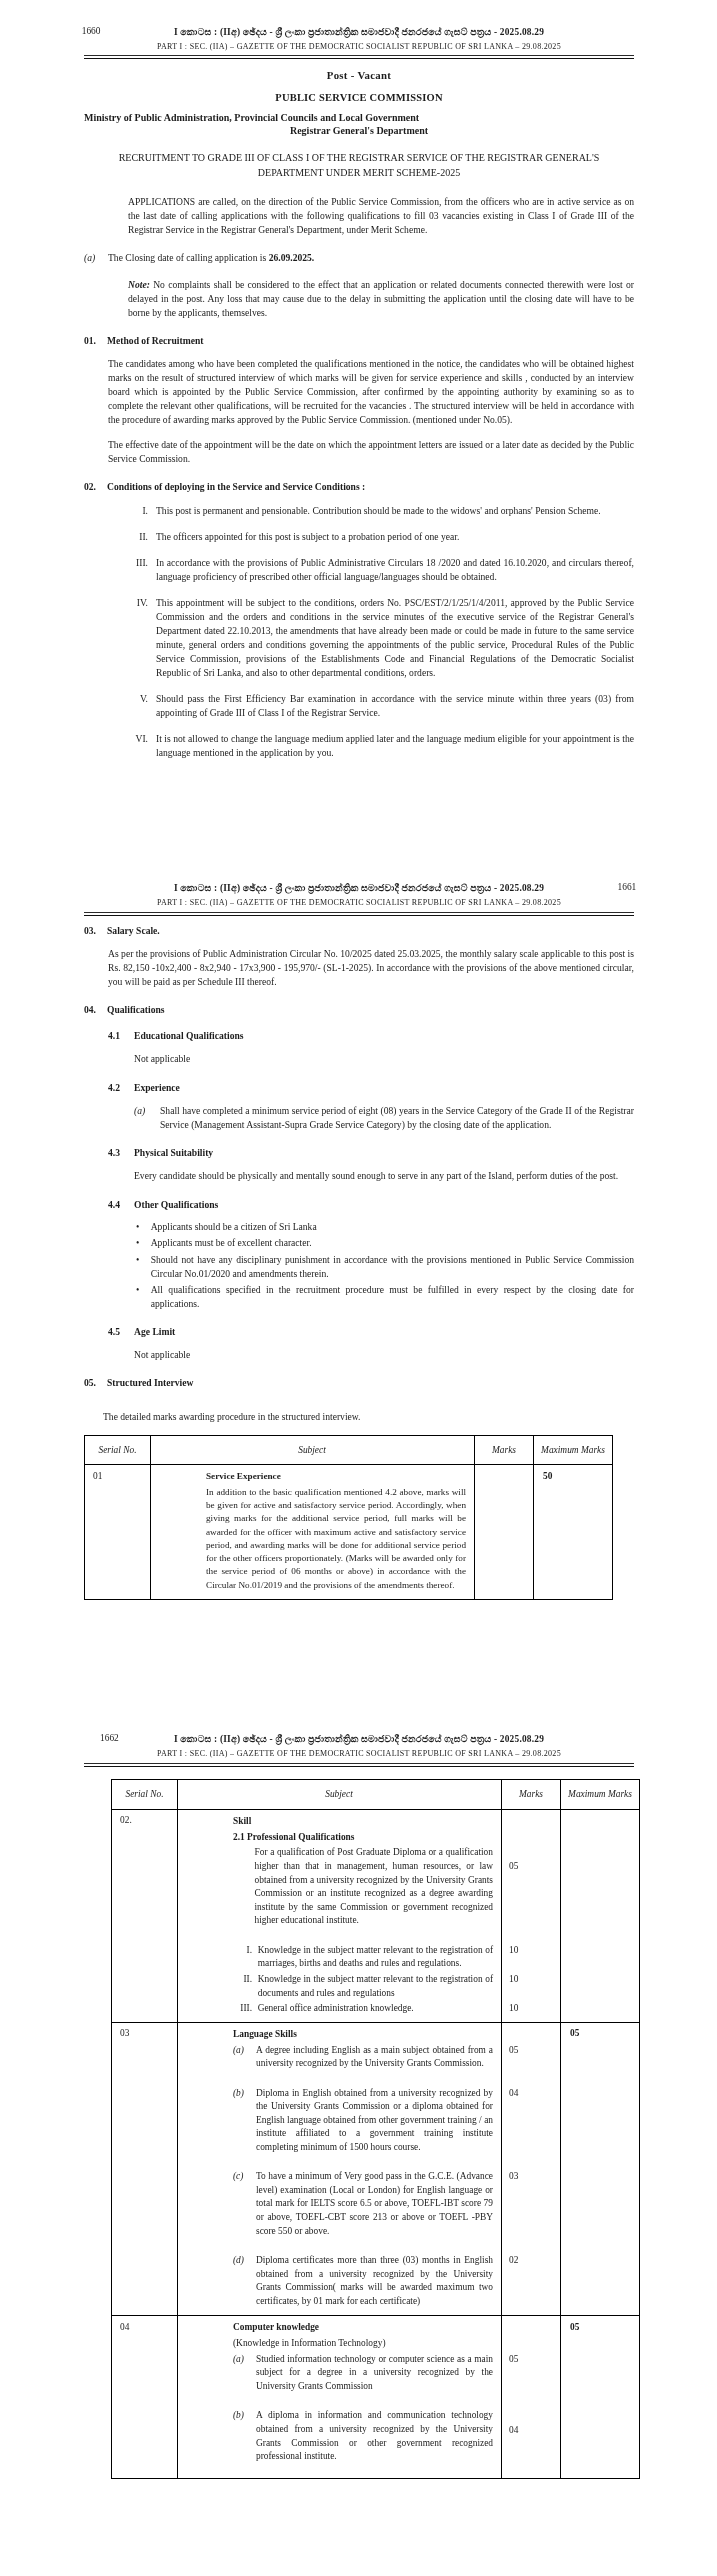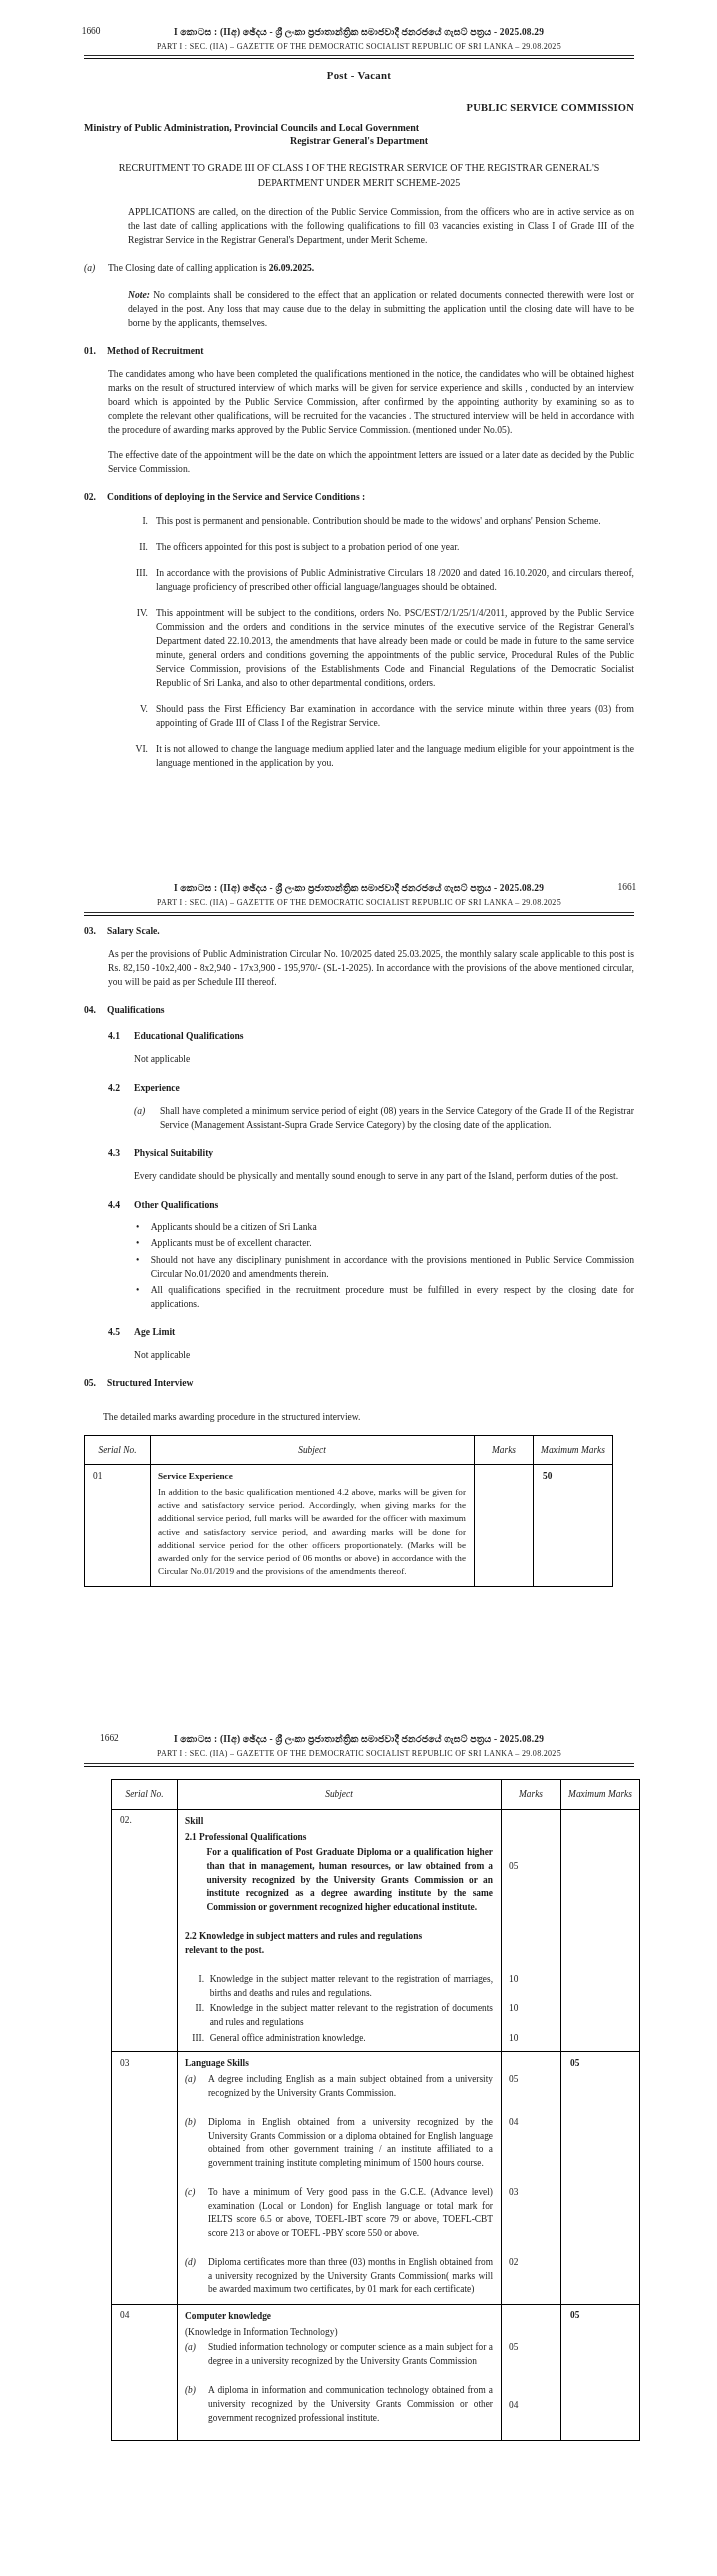--- a/index.html
+++ b/index.html
@@ -14,21 +14,21 @@
   
   .ghead{position:relative;text-align:center;}
   .ghead .sin{font-weight:bold;font-size:9.4px;line-height:13.6px;letter-spacing:0.2px;}
   .ghead .eng{font-size:8px;line-height:11.3px;letter-spacing:0.3px;margin-top:1.7px;}
   .grule{margin-top:3.4px;height:1.7px;border-top:0.6px solid #2a2a2a;border-bottom:1.7px solid #111;}
   .pgnum{position:absolute;top:0;font-size:9.4px;}
   .pg-left{left:-2.3px;} .pg-left-in{left:16px;} .pg-right{right:-2.3px;}
 
   
   .t-vacant{text-align:center;font-weight:bold;font-size:10.8px;letter-spacing:0.3px;margin-top:10.2px;}
-  .t-psc{text-align:right;font-weight:bold;font-size:10.5px;letter-spacing:0.2px;margin-top:21px;}
+  .t-psc{text-align:center;font-weight:bold;font-size:10.5px;letter-spacing:0.2px;margin-top:11px;}
   .t-min{text-align:left;font-weight:bold;font-size:10px;line-height:13px;margin-top:8px;}
   .t-dep{text-align:center;font-weight:bold;font-size:10px;line-height:13px;}
   .t-recruit{text-align:center;font-size:10px;line-height:15.3px;margin-top:12.5px;width:487px;margin-left:auto;margin-right:auto;}
 
   .body-just{font-size:9.6px;line-height:14px;text-align:justify;margin-left:44px;}
   .intro{margin-top:14.7px;}
   .closing{margin-top:13.6px;display:flex;font-size:9.6px;line-height:13.6px;}
   .closing .lab{font-style:italic;width:24px;}
   .note{margin-top:13.6px;}
   .note .nlab{font-weight:bold;font-style:italic;}
@@ -58,21 +58,21 @@
   .gtable{width:527px;border:0.9px solid #000;margin-top:12.5px;font-size:9.4px;}
   .thead,.trow{display:grid;grid-template-columns:65px 1fr 60px 78px;position:relative;}
   .thead{border-bottom:0.9px solid #000;}
   .trow{border-bottom:0.9px solid #000;}
   .trow:last-child{border-bottom:none;}
   .vl{position:absolute;top:0;bottom:0;width:0.9px;background:#000;}
   .vl1{left:65px;}.vl2{right:137px;}.vl3{right:78px;}
   .hc{font-style:italic;text-align:center;padding:8px 4.5px;line-height:12.5px;display:flex;align-items:center;justify-content:center;}
   .cell-serial{grid-column:1;grid-row:1/span 20;padding:5.7px 5.7px 0 8px;}
   .cell-max{grid-column:4;grid-row:1/span 20;padding:5.7px 0 0 9px;font-weight:bold;}
-  .sb{grid-column:2;padding:1.1px 8px;text-align:justify;line-height:13.6px;}
+  .sb{grid-column:2;padding:1.1px 8px;text-align:justify;line-height:13.6px;margin-left:48px;}
   .sb.first{padding-top:5.1px;}
   .sb-title{font-weight:bold;text-align:left;}
   .sb-h{font-weight:bold;text-align:left;}
   .mk{grid-column:3;padding:1.1px 0 0 8px;line-height:13.6px;}
   .itm{display:flex;}
   .itm .il{flex:none;width:23px;font-style:italic;}
   .itm .il.rn2{width:19px;text-align:right;margin-right:5.7px;font-style:normal;}
   .itm .it{flex:1;text-align:justify;}
   .gap-top{margin-top:13.6px;}
   .t1 .sb{line-height:13.3px;font-size:9.2px;}
@@ -263,23 +263,22 @@
         <div class="hc">Maximum Marks</div>
       </div>
 
       <div class="trow">
         <div class="vl vl1"></div>
         <div class="vl vl2"></div>
         <div class="vl vl3"></div>
         <div class="cell-serial">02.</div>
         <div class="sb first sb-title" style="grid-row:1;">Skill</div>
         <div class="sb sb-h" style="grid-row:2;">2.1  Professional Qualifications</div>
-        <div class="sb" style="grid-row:3;padding-left:29.5px;font-weight:bold;">For a qualification of Post Graduate Diploma or a qualification higher than that in management, human resources, or law obtained from a university recognized by the University Grants Commission or an institute recognized as a degree awarding institute by the same Commission or government recognized higher educational institute.</div>
+        <div class="sb" style="grid-row:3;padding-left:29.5px;">For a qualification of Post Graduate Diploma or a qualification higher than that in management, human resources, or law obtained from a university recognized by the University Grants Commission or an institute recognized as a degree awarding institute by the same Commission or government recognized higher educational institute.</div>
         <div class="mk" style="grid-row:3;padding-top:14.7px;">05</div>
-        <div class="sb sb-h gap-top" style="grid-row:4;padding-left:8px;max-width:261px;">2.2 Knowledge in subject matters and rules and regulations relevant to the post.</div>
         <div class="sb gap-top" style="grid-row:5;">
           <div class="itm">
               <span class="il rn2">I.</span>
               <div class="it">Knowledge in the subject matter relevant to the registration of marriages, births and deaths and rules and regulations.</div>
             </div>
         </div>
         <div class="mk gap-top" style="grid-row:5;">10</div>
         <div class="sb" style="grid-row:6;">
           <div class="itm">
               <span class="il rn2">II.</span>

